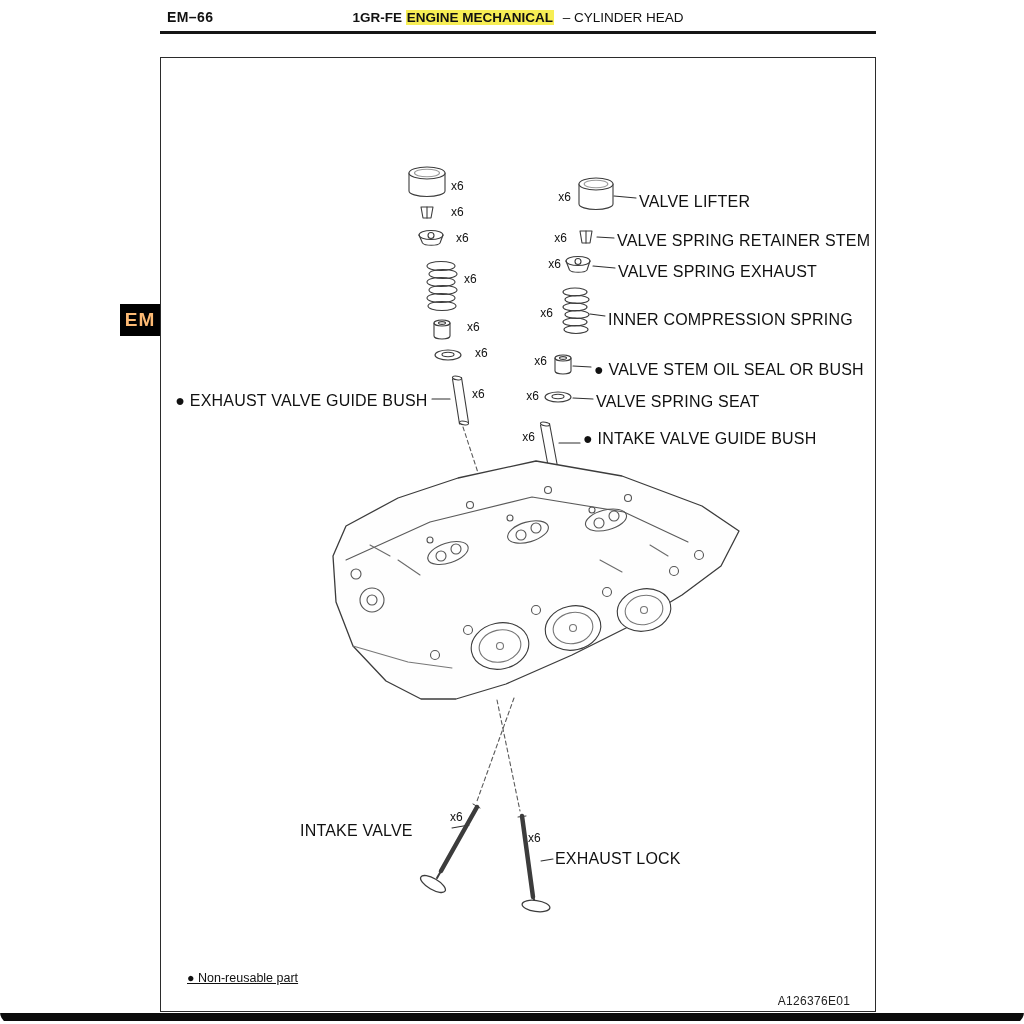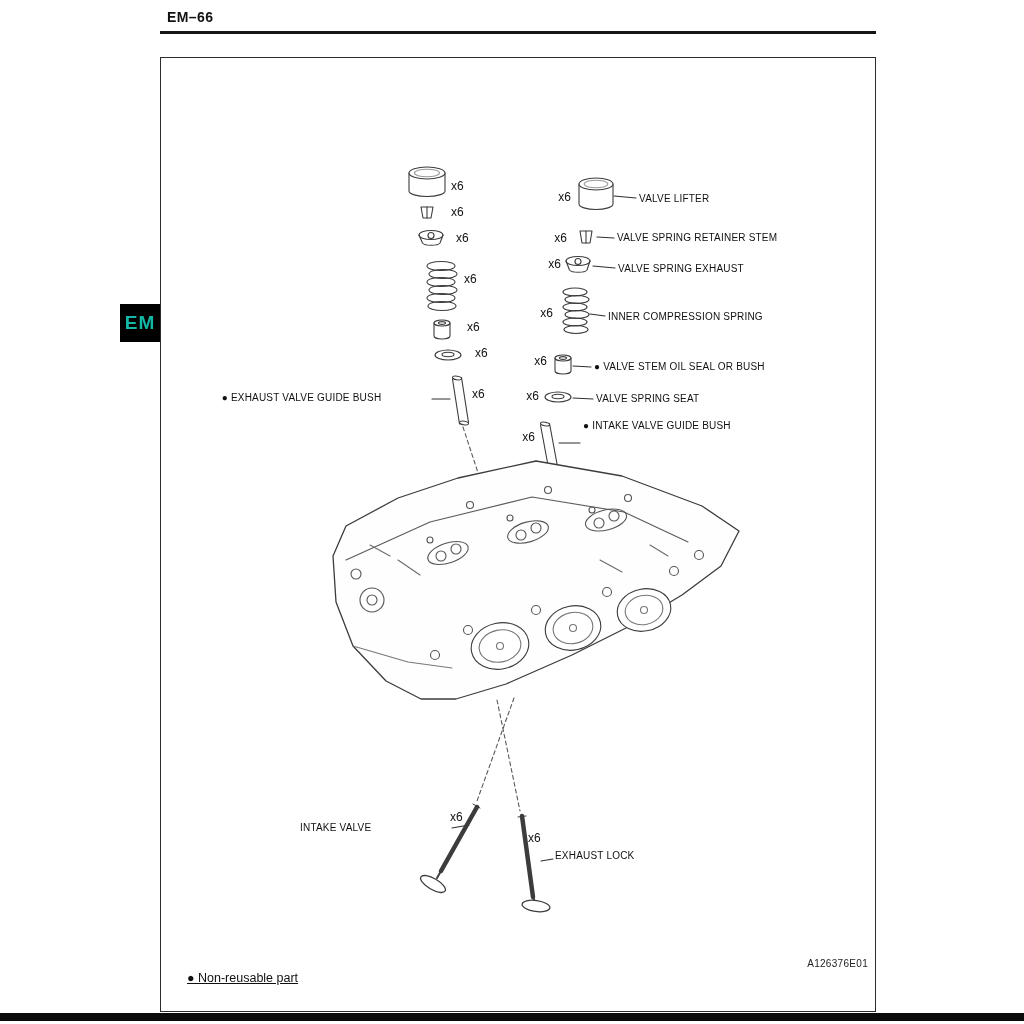--- a/index.html
+++ b/index.html
@@ -1,45 +1,50 @@
 <!DOCTYPE html>
 <html><head>
 <meta charset="utf-8">
 <style>
   html,body { margin:0; padding:0; background:#fff; }
   .page {
     position:relative; width:1024px; height:1024px; background:#ffffff;
-    font-family:"Liberation Sans", sans-serif; color:#111; overflow:hidden;
+    font-family:"Liberation Sans", sans-serif; color:#111; overflow:hidden;border-radius:12px;
   }
   .b { font-weight:bold; }
   .hl { background:#f7ee54; padding:0 1px; }
   .page-code { position:absolute; left:167px; top:9px; font-size:14px; font-weight:bold; letter-spacing:.4px; }
   .title-wrap { position:absolute; left:160px; top:10px; width:716px; text-align:center; font-size:13.5px; white-space:nowrap; }
   .title-wrap .rest { margin-left:5px; }
   .header-rule { position:absolute; left:160px; top:31px; width:716px; height:3px; background:#161616; }
   .frame { position:absolute; left:160px; top:57px; width:714px; height:953px; border:1px solid #2b2b2b; background:#fff; }
   .em-tab {
-    position:absolute; left:120px; top:304px; width:40px; height:38px; background:#000;
-    color:#14b8a6; font-weight:bold; font-size:19px; display:flex; align-items:center; justify-content:center;
+    position:absolute; left:120px; top:304px; width:40px; height:32px; background:#000;
+    color:#fdba74; font-weight:bold; font-size:19px; display:flex; align-items:center; justify-content:center;
     letter-spacing:1px;
   }
-  .lbl { position:absolute; font-size:10px; white-space:nowrap; letter-spacing:.2px; }
+  .lbl { position:absolute; font-size:16px; white-space:nowrap; letter-spacing:.2px; }
   .qty { position:absolute; font-size:12px; white-space:nowrap; }
   .qty.r { width:30px; text-align:right; }
   .legend { position:absolute; left:187px; top:971px; font-size:12.5px;text-decoration:underline; }
-  .figcode { position:absolute; left:760px; top:958px; width:108px; text-align:right; font-size:10px; color:#222; letter-spacing:.3px; }
+  .figcode { position:absolute; left:760px; top:994px; width:108px; text-align:center; font-size:12px; color:#222; letter-spacing:.3px; }
   .bottom-bar { position:absolute; left:0; top:1013px; width:1024px; height:8px; background:#0b0b0b; }
   svg.art { position:absolute; left:0; top:0; pointer-events:none; }
 </style>
 </head>
 <body>
 
 <div class="page">
 
   <div class="page-code">EM–66</div>
+  <div class="title-wrap">
+    <span class="b">1GR-FE</span>
+    <span class="b hl">ENGINE MECHANICAL</span>
+    <span class="rest">–  CYLINDER HEAD</span>
+  </div>
   <div class="header-rule"></div>
 
   <div class="frame"></div>
 
   <div class="em-tab">EM</div>
 
   <svg class="art" width="1024" height="1024" viewBox="0 0 1024 1024">
     <g fill="none" stroke="#3c3c3c" stroke-width="1.1" stroke-linejoin="round" stroke-linecap="round">
 
       <g>
@@ -222,21 +227,21 @@
   <span class="qty r" style="left:523px;top:306px">x6</span>
   <span class="lbl" style="left:608px;top:311px">INNER COMPRESSION SPRING</span>
 
   <span class="qty r" style="left:517px;top:354px">x6</span>
   <span class="lbl" style="left:594px;top:361px">● VALVE STEM OIL SEAL OR BUSH</span>
 
   <span class="qty r" style="left:509px;top:389px">x6</span>
   <span class="lbl" style="left:596px;top:393px">VALVE SPRING SEAT</span>
 
   <span class="qty r" style="left:505px;top:430px">x6</span>
-  <span class="lbl" style="left:583px;top:420px">● INTAKE VALVE GUIDE BUSH</span>
+  <span class="lbl" style="left:583px;top:430px">● INTAKE VALVE GUIDE BUSH</span>
 
   <span class="qty" style="left:450px;top:810px">x6</span>
   <span class="lbl" style="left:300px;top:822px;width:148px;">INTAKE VALVE</span>
   <span class="qty" style="left:528px;top:831px">x6</span>
   <span class="lbl" style="left:555px;top:850px">EXHAUST LOCK</span>
 
   <span class="legend">● Non-reusable part</span>
   <span class="figcode">A126376E01</span>
 
   <div class="bottom-bar"></div>

